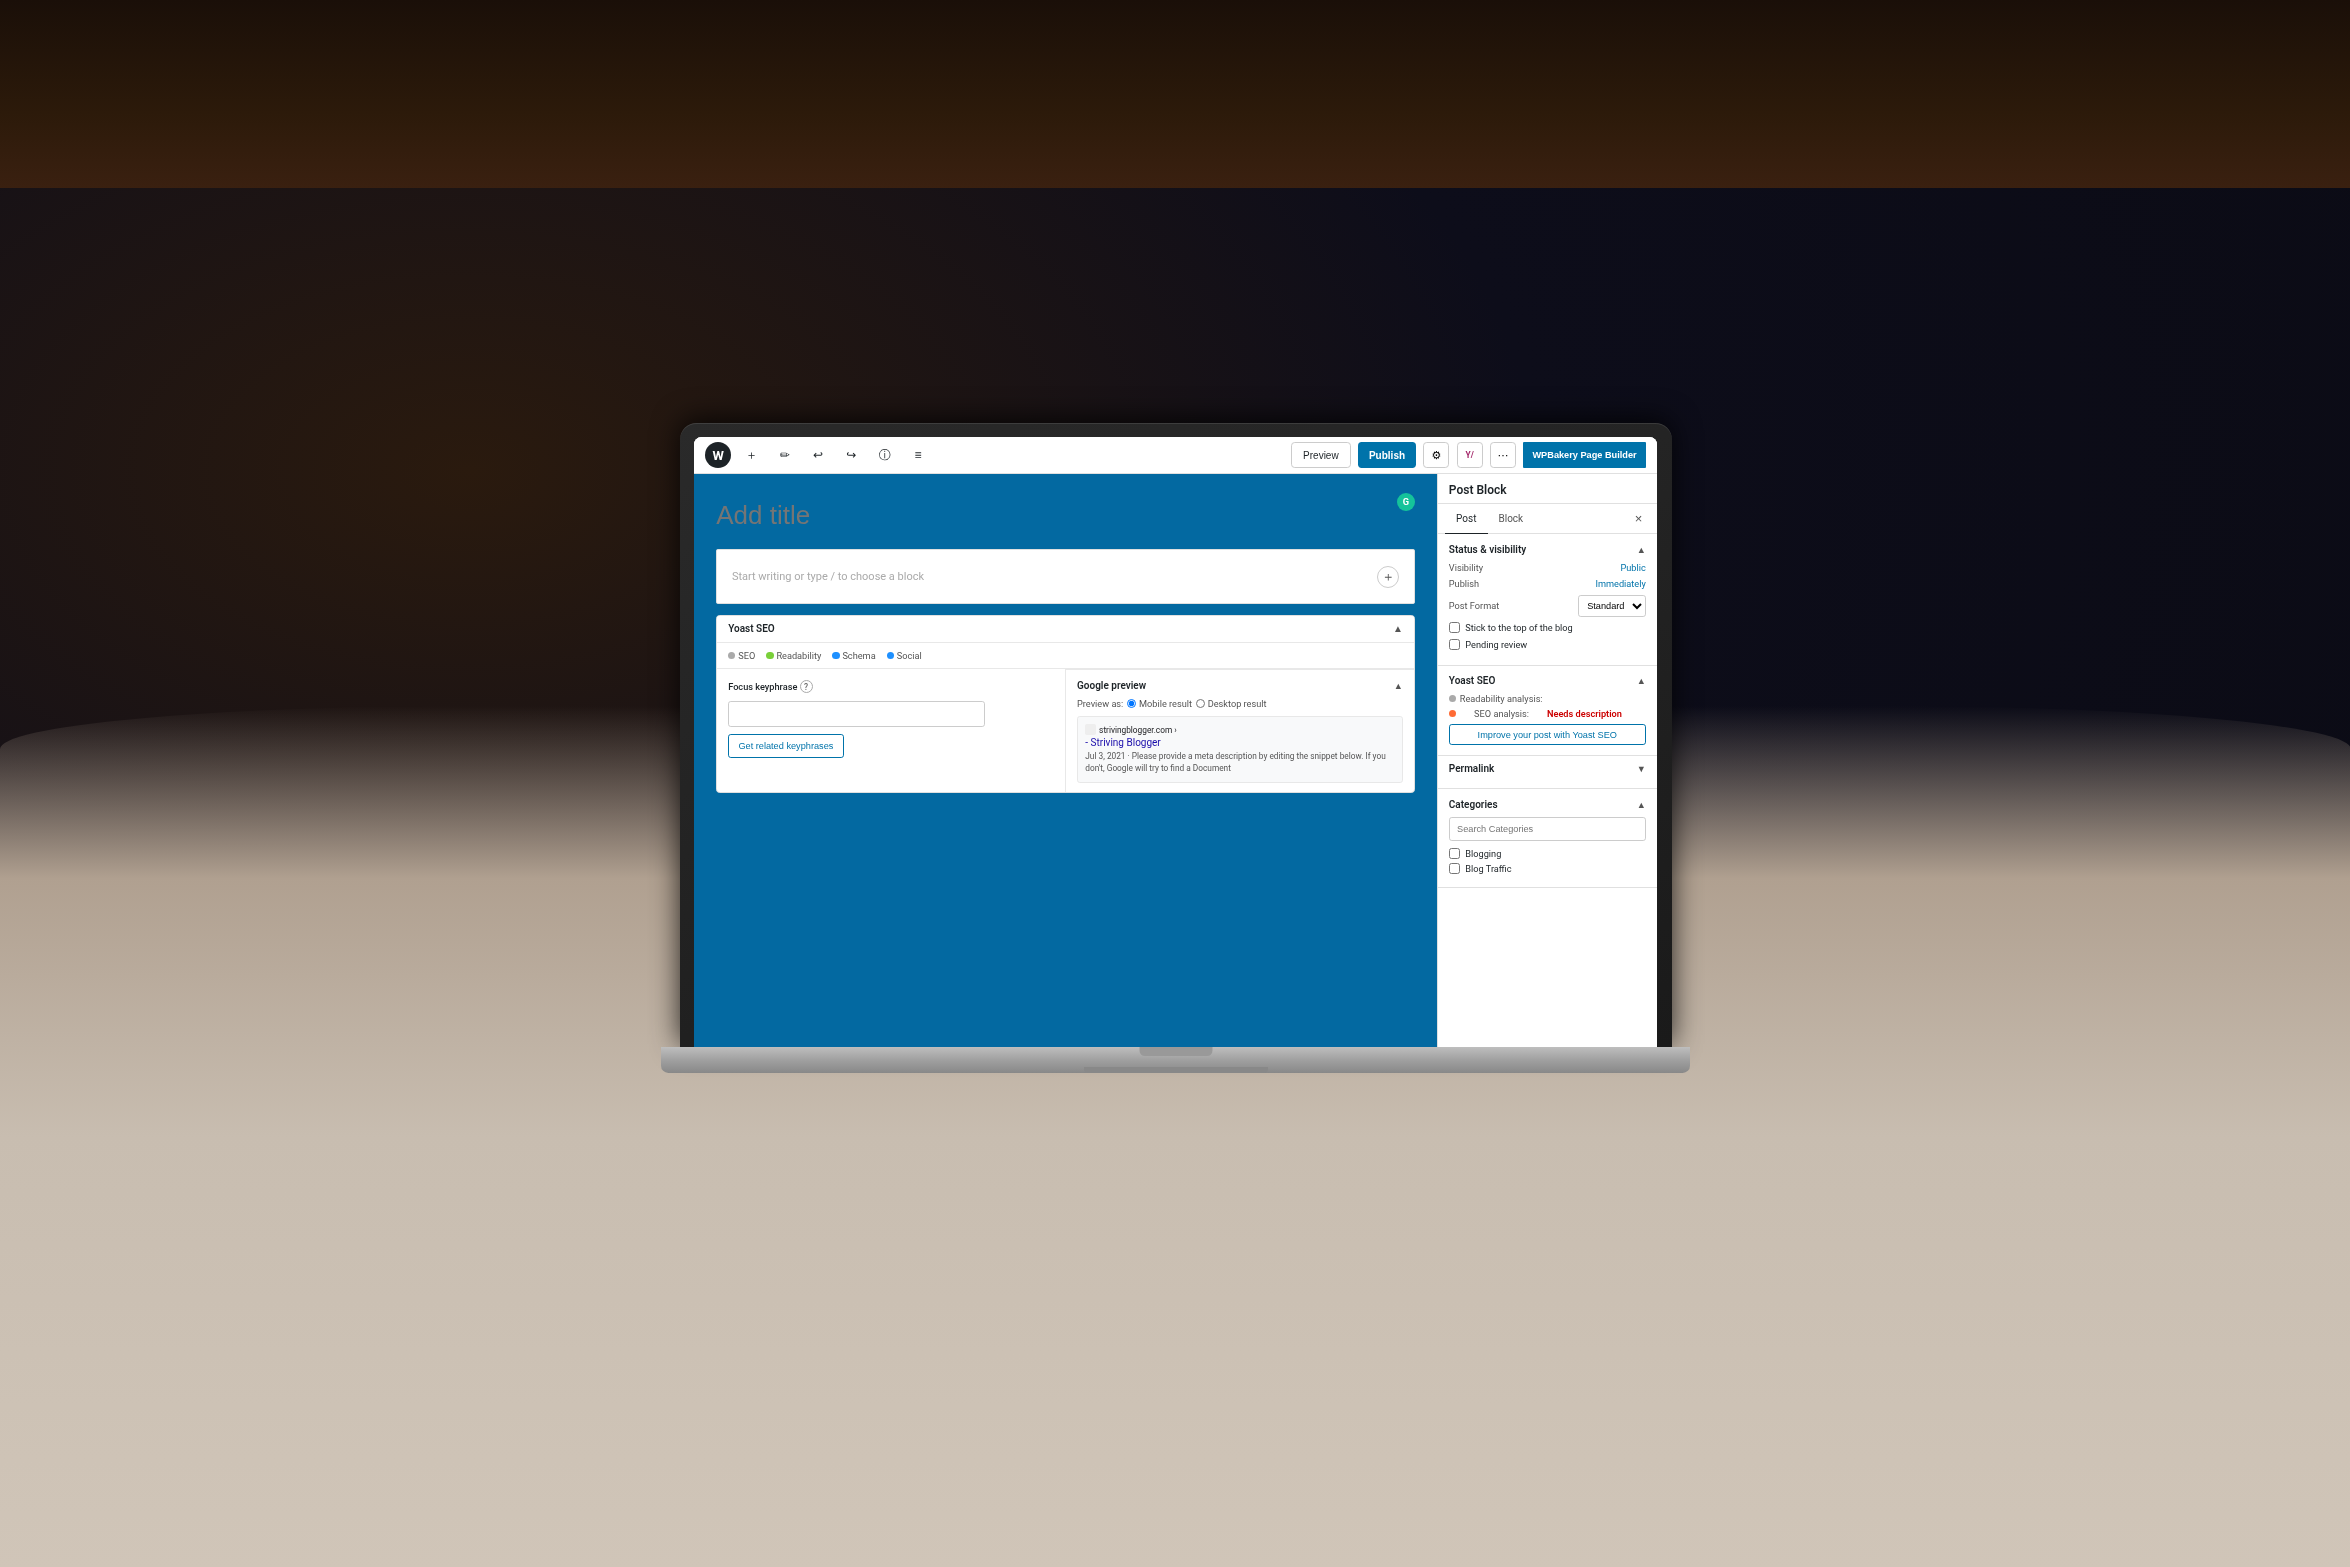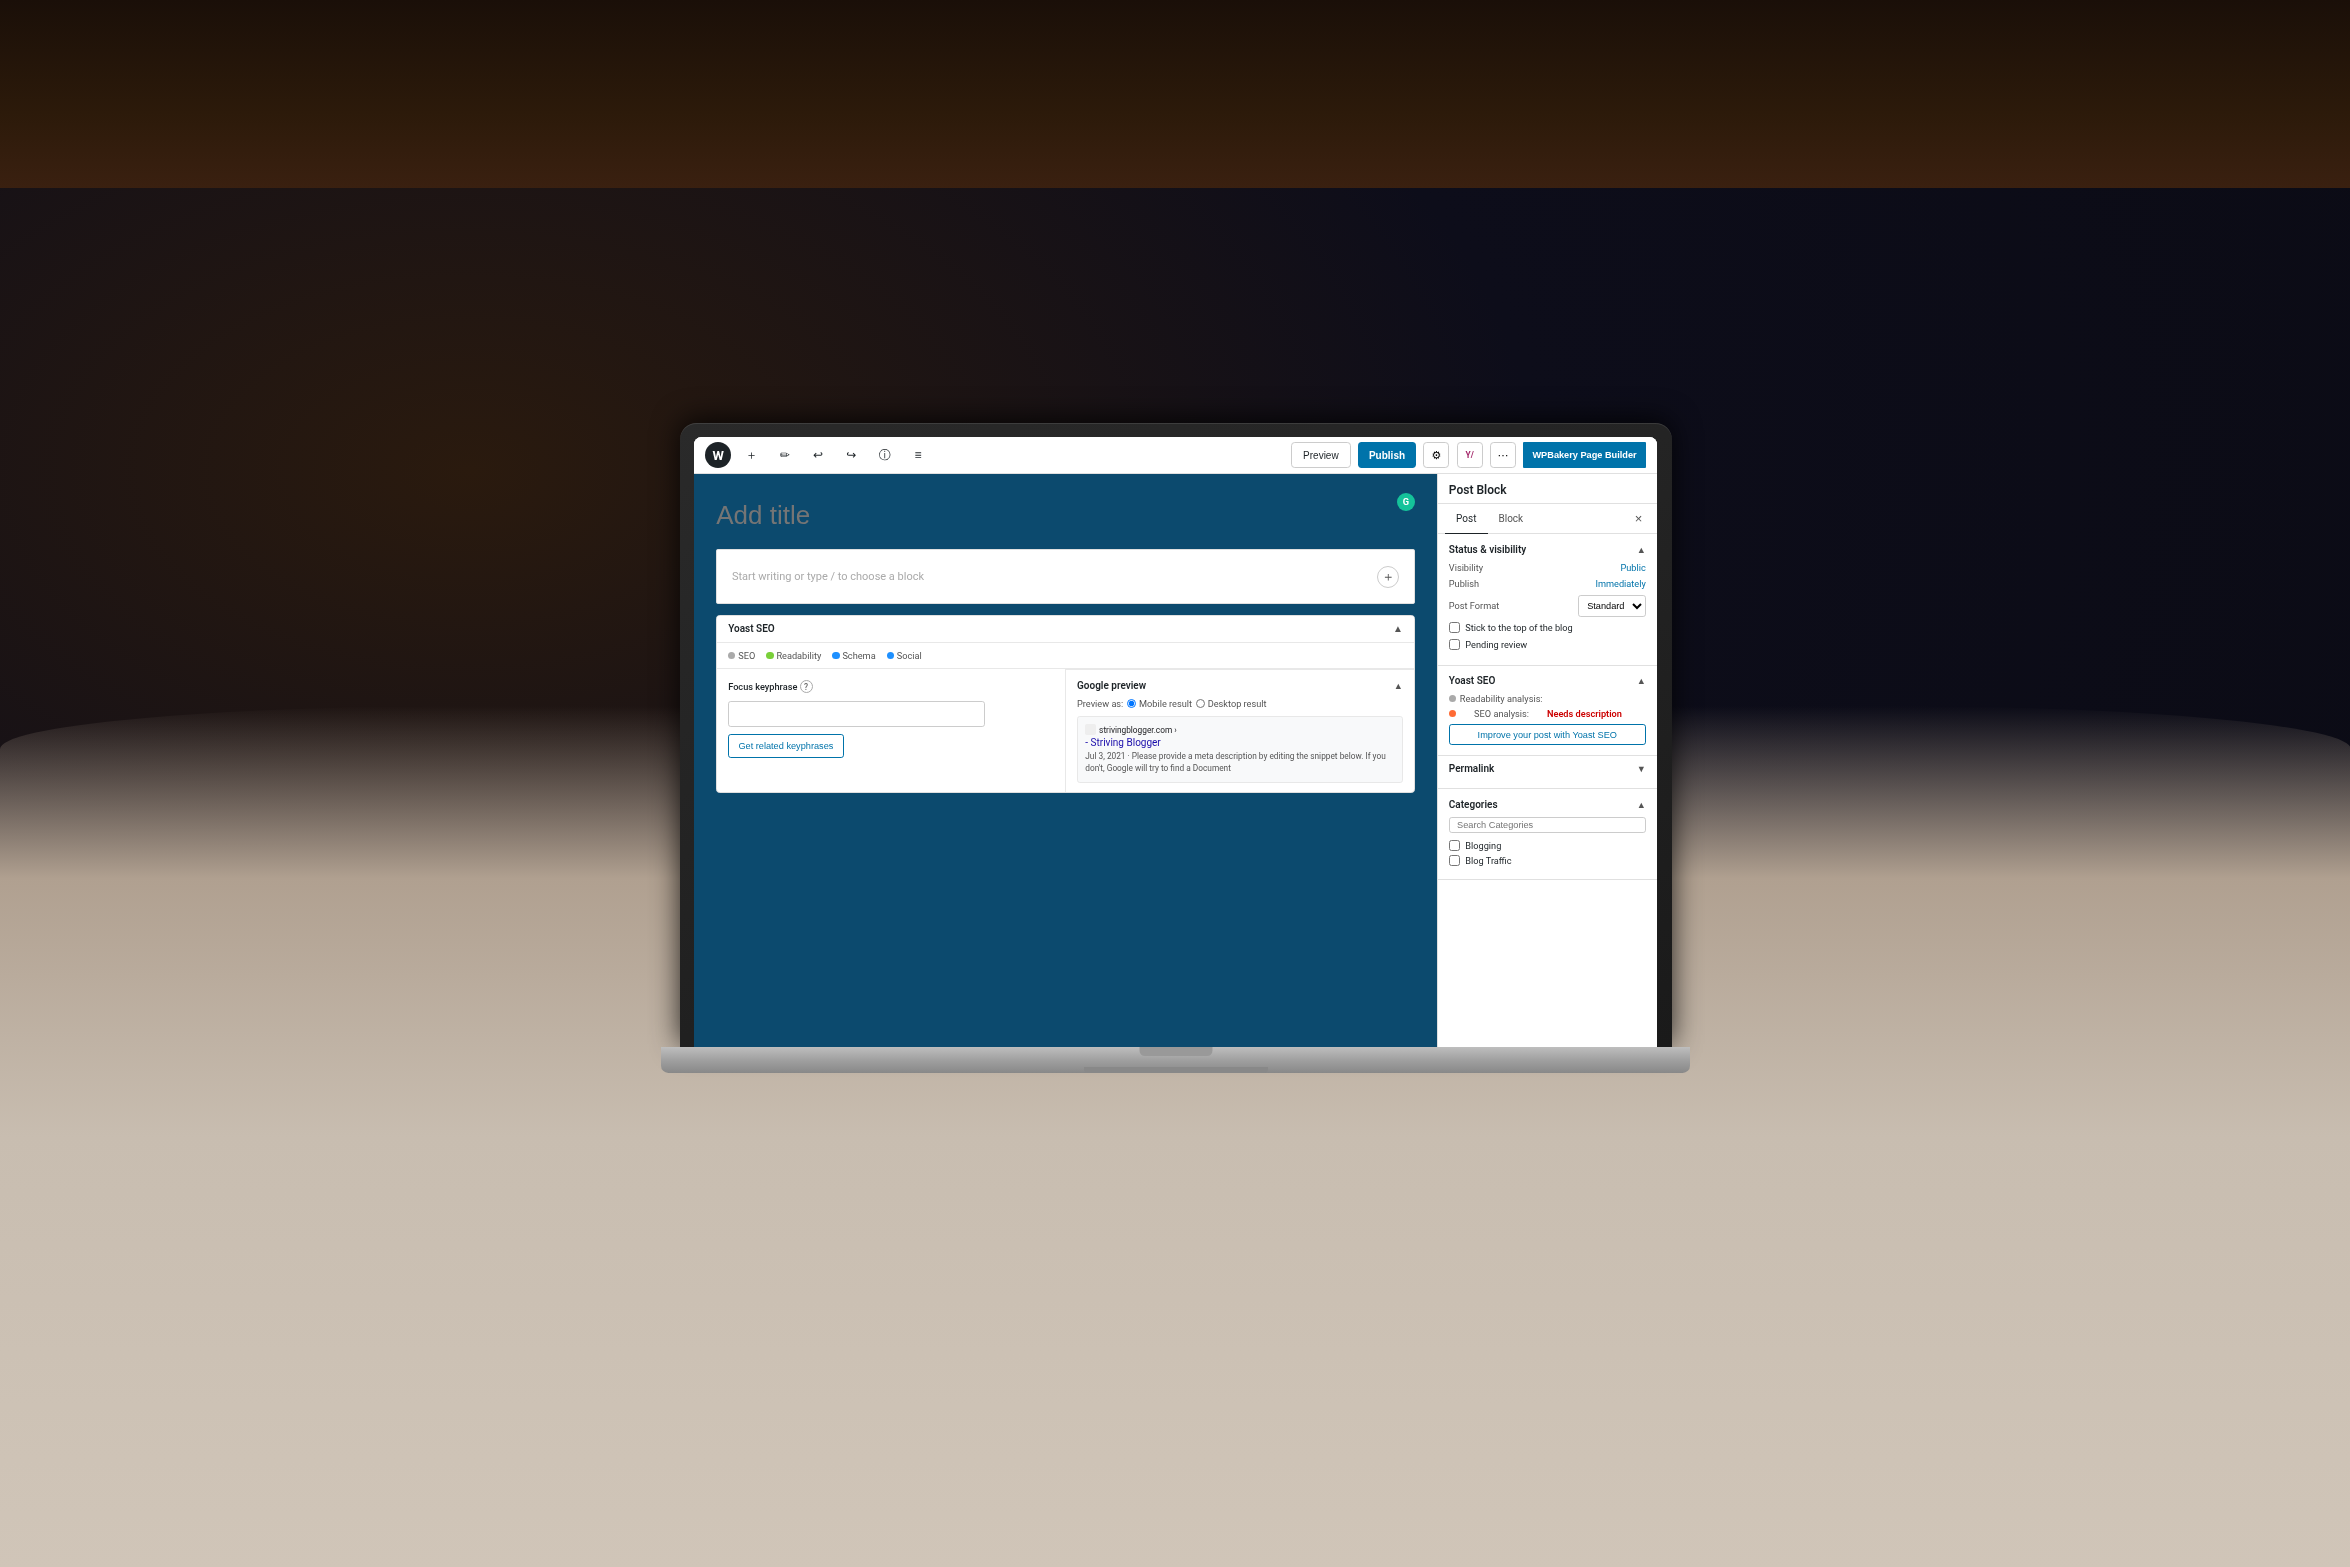--- a/index.html
+++ b/index.html
@@ -174,21 +174,21 @@
     
     .wp-main {
       display: flex;
       flex: 1;
       overflow: hidden;
     }
 
     
     .wp-editor-area {
       flex: 1;
-      background: #0c4a6e;
+      background: #0369a1;
       overflow-y: auto;
       padding: 18.4px 22px;
       display: flex;
       flex-direction: column;
       gap: 11px;
     }
 
     .post-title-input {
       background: transparent;
       border: none;
@@ -553,21 +553,21 @@
     }
 
     
     .categories-section {
       padding: 9.2px 11px;
       border-bottom: 0.9px solid #e0e0e0;
     }
 
     .search-categories-input {
       width: 100%;
-      height: 16px;
+      height: 24px;
       border: 0.9px solid #ccc;
       border-radius: 2.8px;
       padding: 0 7.3px;
       font-size: 9.2px;
       outline: none;
       margin-bottom: 7.3px;
     }
 
     .category-item {
       display: flex;

